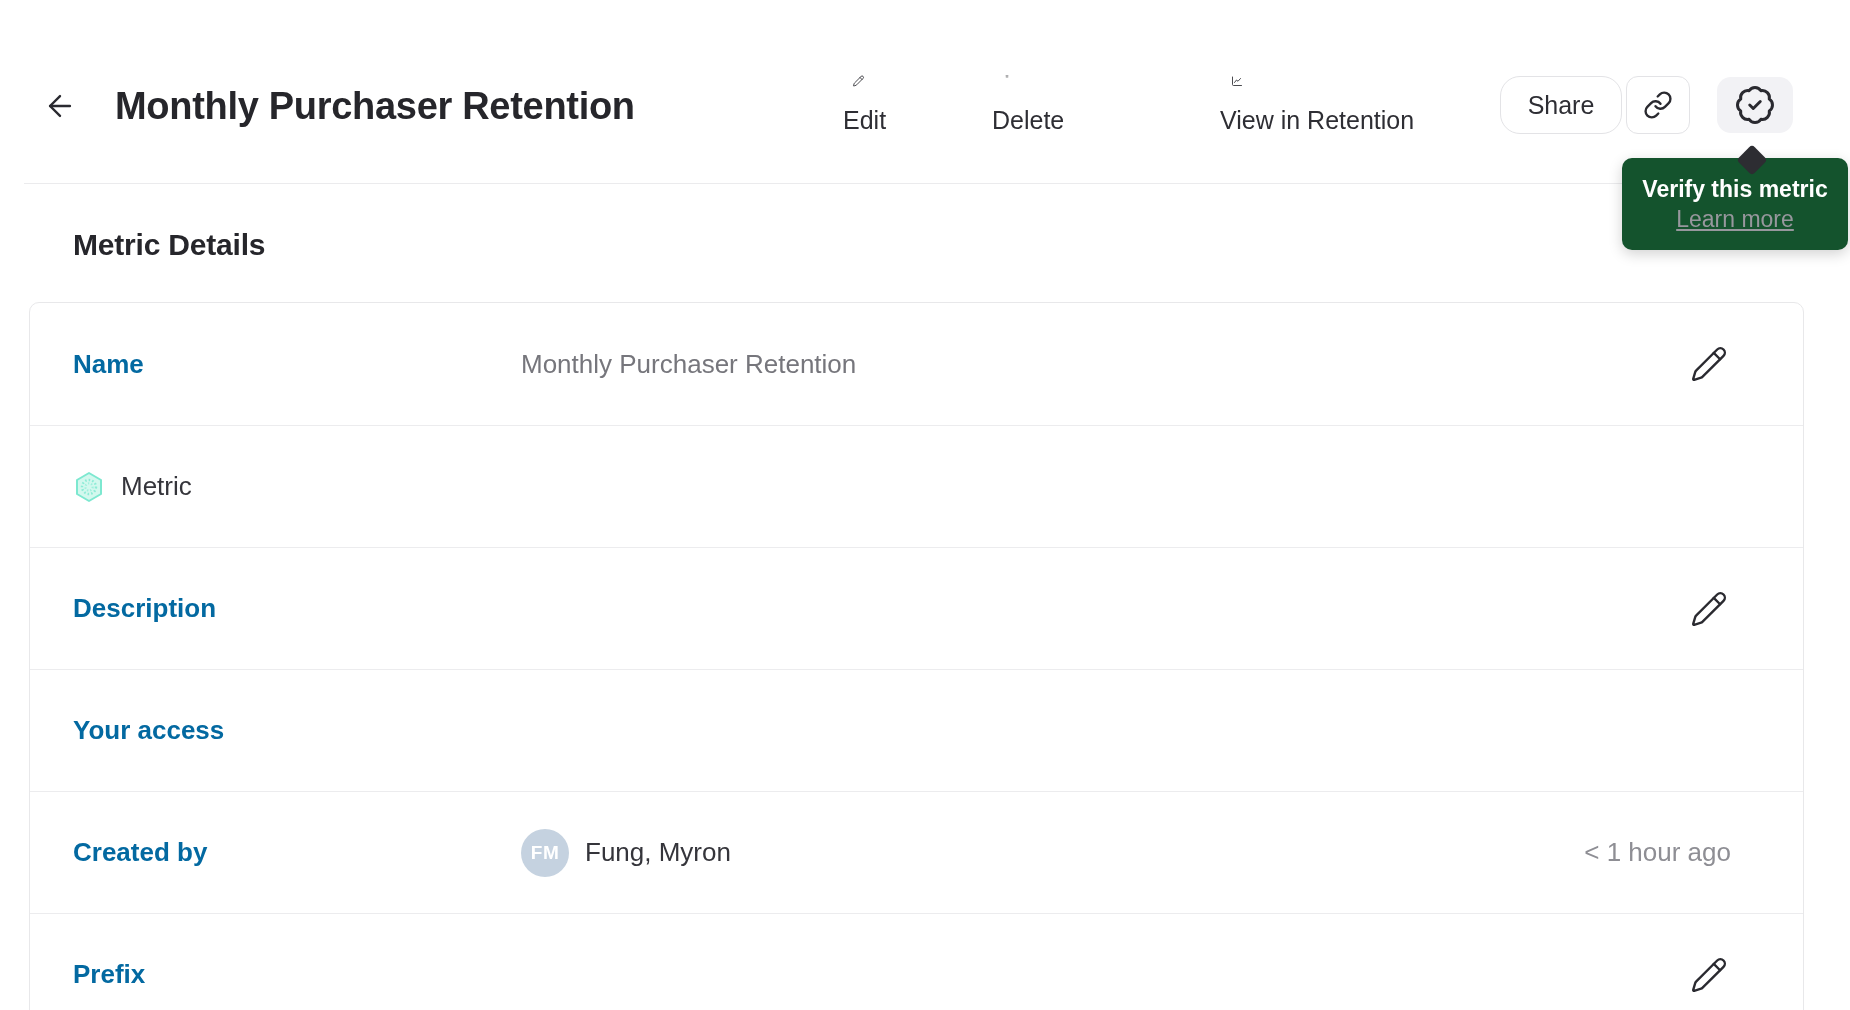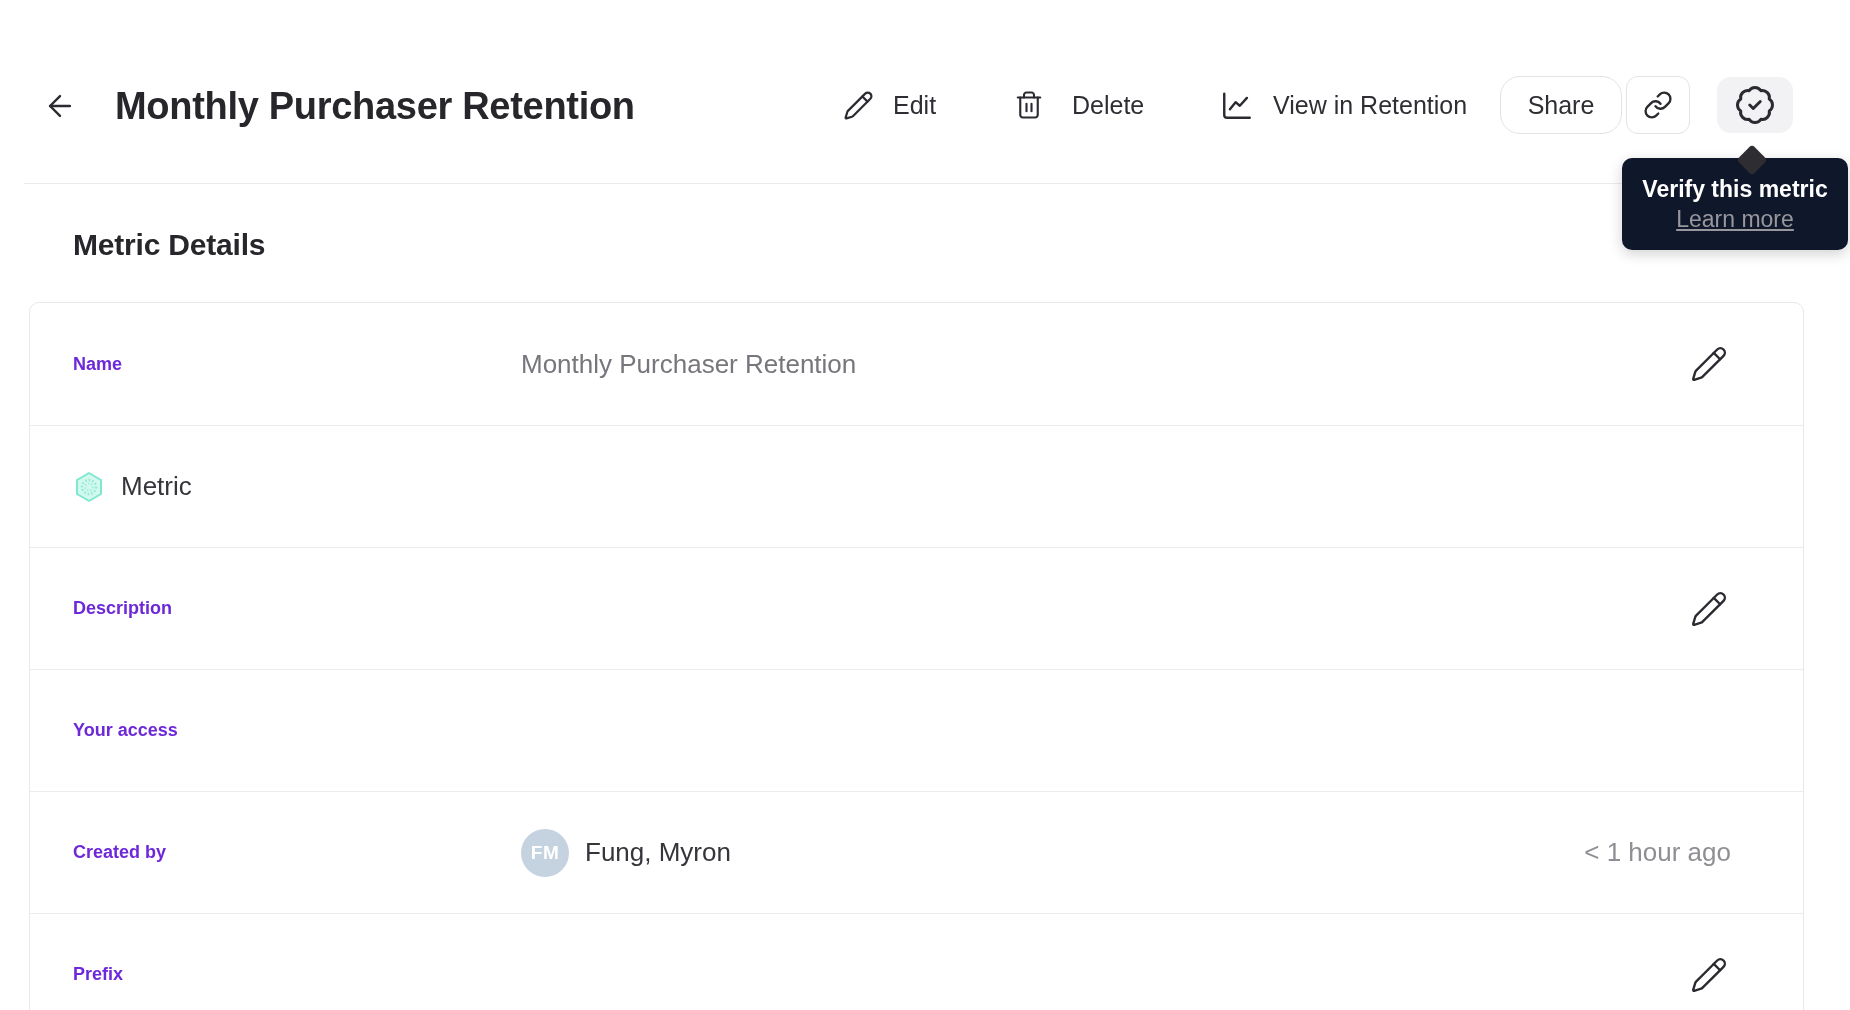--- a/index.html
+++ b/index.html
@@ -6,57 +6,57 @@
   html,body { background:#fff; }
   body { font-family:"Liberation Sans","DejaVu Sans",sans-serif; }
   .page { position:relative; width:1850px; height:1010px; background:#fff; overflow:hidden; }
 
   
   .back-btn { position:absolute; left:38px; top:86px; width:44px; height:40px;
               display:flex; align-items:center; justify-content:center; cursor:pointer; background:none; border:none; }
   .page-title { position:absolute; left:115px; top:86px; font-size:38px; line-height:40px;
                 font-weight:700; color:#26262b; letter-spacing:-0.3px; white-space:nowrap; }
 
-  .hdr-group { position:absolute; top:75px; height:60px; display:flex; align-items:center;
-               gap:19px; cursor:pointer; background:none; border:none; }
+  .hdr-group { position:absolute; top:75px; height:60px; display:flex; 
+               gap:19px; cursor:pointer; background:none; border:none;flex-direction:column; }
   .hdr-group .lbl { font-size:25px; font-weight:500; color:#2e2e34; white-space:nowrap; }
-  .g-edit { left:843px; } .g-delete { left:1014px;gap:28px; } .g-insights { left:1220px; }
+  .g-edit { left:843px; } .g-delete { left:992px;gap:28px; } .g-insights { left:1220px; }
 
   .share-btn { position:absolute; left:1500px; top:76px; width:122px; height:58px;
                background:#fff; border:1px solid #e3e3e6; border-radius:20px;
                font-family:inherit; font-size:25px; font-weight:500; color:#2e2e34;
                display:flex; align-items:center; justify-content:center; cursor:pointer; }
   .link-btn  { position:absolute; left:1626px; top:76px; width:64px; height:58px;
                background:#fff; border:1px solid #e3e3e6; border-radius:12px;
                display:flex; align-items:center; justify-content:center; cursor:pointer; }
   .verify-btn{ position:absolute; left:1717px; top:77px; width:76px; height:56px;
                background:#f2f2f5; border:none; border-radius:14px;
                display:flex; align-items:center; justify-content:center; cursor:pointer; }
 
   .hdr-divider { position:absolute; left:24px; top:183px; width:1802px; height:1px; background:#ebebed; z-index:1; }
 
   
   .tooltip { position:absolute; left:1622px; top:158px; width:226px; height:92px;
-             background:#0f172a; border-radius:10px; z-index:5;
+             background:#14532d; border-radius:10px; z-index:5;
              display:flex; flex-direction:column; align-items:center; justify-content:center; gap:3px;
              box-shadow:0 4px 14px rgba(0,0,0,.18); }
   .tooltip::before { content:""; position:absolute; top:-9px; left:119px; width:22px; height:22px;
              background:#2d2d32; border-radius:4px; transform:rotate(45deg); }
   .tooltip .tt-title { font-size:23px; font-weight:700; color:#ffffff; white-space:nowrap; }
   .tooltip .tt-link  { font-size:23px; font-weight:500; color:#97979d; text-decoration:underline; cursor:pointer; }
 
   
   .section-heading { position:absolute; left:25px; top:228px; font-size:30px; font-weight:700;
                      color:#26262b; letter-spacing:-0.2px;margin-left:48px; }
 
   .card { position:absolute; left:29px; top:302px; width:1775px;
           border:1px solid #e8e8ea; border-radius:10px; background:#fff; }
   .row { height:122px; display:flex; align-items:center; padding:0 72px 0 43px; }
   .row + .row { border-top:1px solid #ececee; }
-  .row-label { width:448px; flex:none; font-size:18px; font-weight:600; color:#6d28d9; }
+  .row-label { width:448px; flex:none; font-size:26px; font-weight:600; color:#0369a1; }
   .row-value { flex:1; display:flex; align-items:center; gap:16px; font-size:26px; color:#76767c; min-height:48px; }
   .row-value.dark { color:#35353b; }
   .trailing { flex:none; display:flex; align-items:center; }
   .row-edit-btn { width:44px; height:44px; display:flex; align-items:center; justify-content:center;
                   background:none; border:none; cursor:pointer; }
   .timestamp { font-size:26px; color:#8e8e94; white-space:nowrap; }
 
   .avatar { width:48px; height:48px; border-radius:50%; background:#c5d2e0; flex:none;
             display:flex; align-items:center; justify-content:center;
             font-size:19px; font-weight:600; color:#ffffff; letter-spacing:.5px; }

